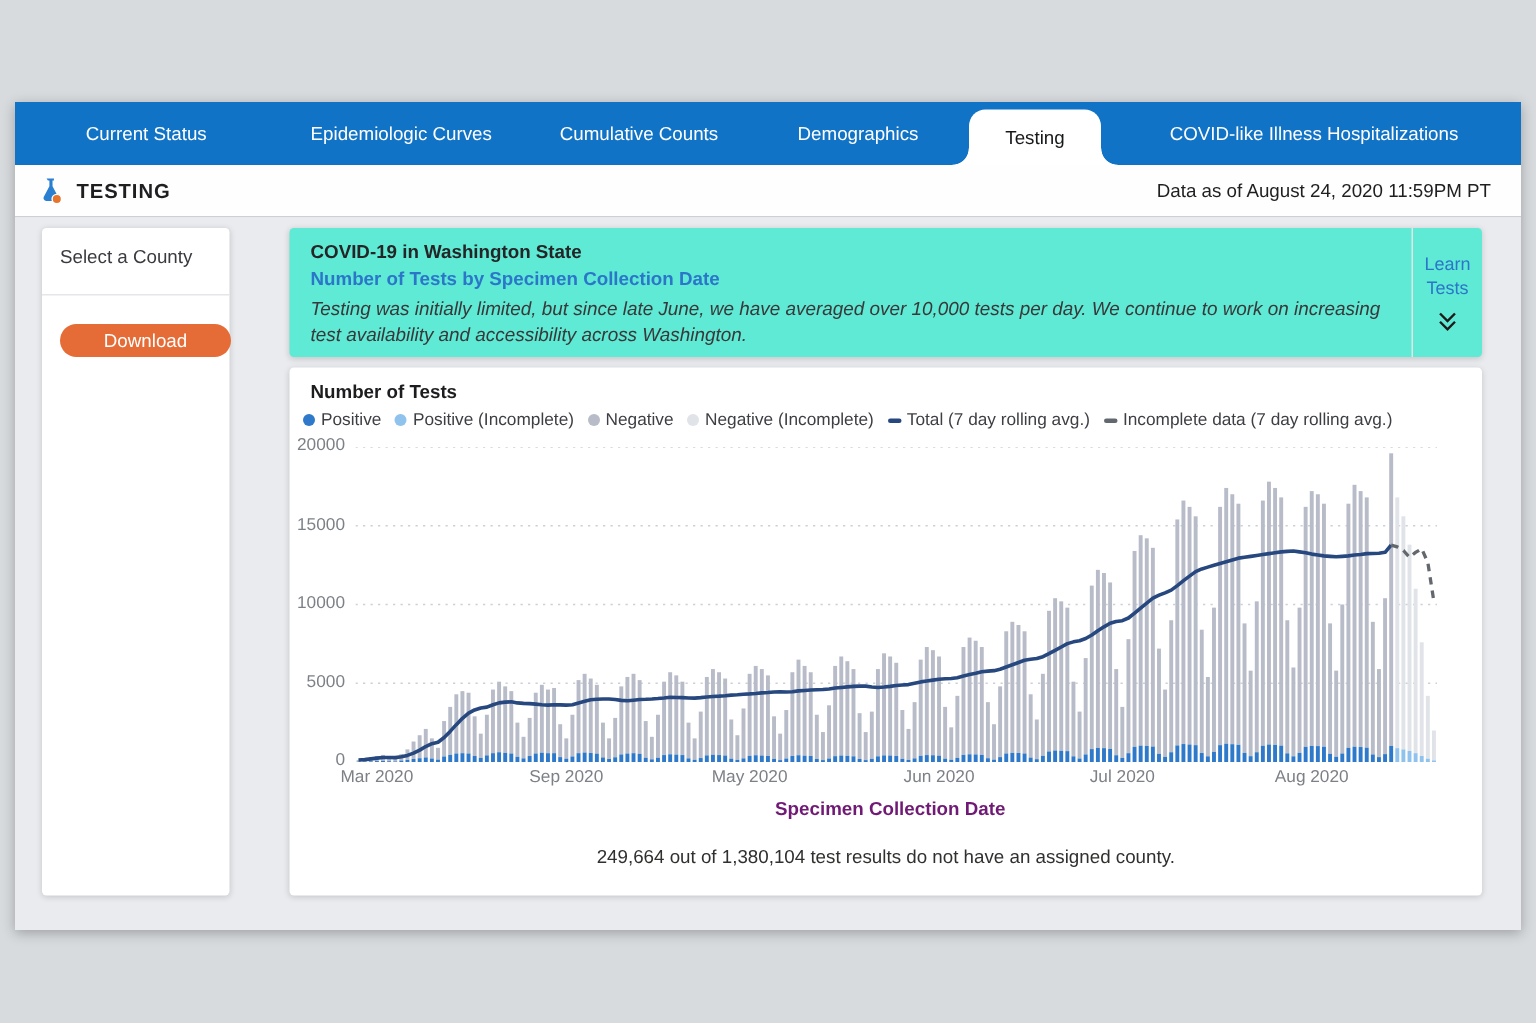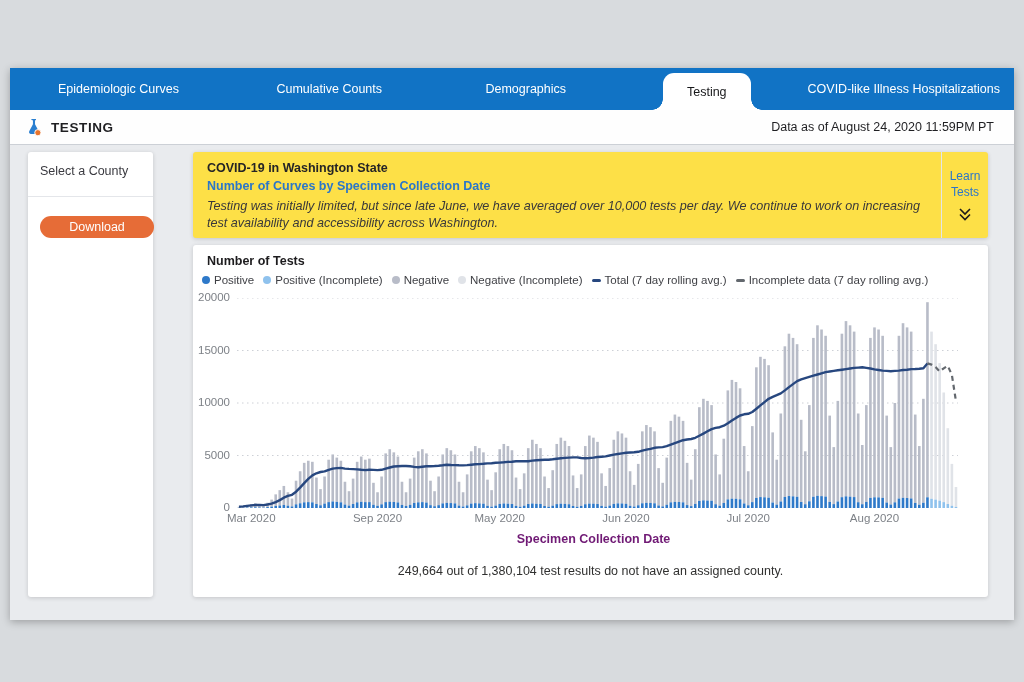--- a/index.html
+++ b/index.html
@@ -40,21 +40,21 @@
   .side-label{font-size:12.5px;color:#3a3a40;}
   .dropdown{margin-top:13px;height:28px;background:#f0f1f4;border:1px solid #e3e5e9;
     border-radius:2px;display:flex;align-items:center;padding:0 9px;cursor:pointer;}
   .dropdown-value{flex:1;font-size:13px;color:#26262a;}
   .side-div{margin:18px -12px 0 -12px;border-top:1px solid #e4e6ea;}
   .dl-btn{margin:19px auto 0 auto;display:block;width:114px;height:22px;background:#e66c37;
     color:#ffffff;font-size:12.5px;border:none;border-radius:12px;cursor:pointer;
     font-family:"Liberation Sans",sans-serif;}
   
   .info{position:absolute;left:183px;top:7px;width:795px;height:86px;display:flex;
-    box-sizing:border-box;background:#fde047;}
+    box-sizing:border-box;background:#5eead4;}
   .info-main{flex:1;padding:9px 12px 0 14px;}
   .info-title{font-size:12.5px;font-weight:bold;color:#252426;}
   .info-sub{font-size:12.5px;font-weight:bold;color:#2b76c9;margin-top:4px;}
   .info-desc{font-size:12.6px;font-style:italic;color:#39383a;margin-top:5px;line-height:1.32;}
   .info-side{width:46px;border-left:1px solid #e2e4e8;display:flex;flex-direction:column;
     align-items:center;justify-content:center;gap:7px;cursor:pointer;}
   .learn-more{font-size:12px;color:#2b76c9;text-align:center;line-height:1.3;}
   
   .chartc{position:absolute;left:183px;top:100px;width:795px;height:352px;box-sizing:border-box;}
   .chart-title{position:absolute;left:14px;top:9px;font-size:12.5px;font-weight:bold;color:#1d1c1e;}
@@ -72,20 +72,23 @@
   .footnote{position:absolute;left:0;top:319px;width:100%;text-align:center;
     font-size:12.5px;color:#30302f;}
 </style>
 </head>
 <body>
 
 <div class="window">
 
   <nav class="tabbar">
       <div class="tab">
+        <span class="tab-label">Current Status</span>
+      </div>
+      <div class="tab">
         <span class="tab-label">Epidemiologic Curves</span>
       </div>
       <div class="tab">
         <span class="tab-label">Cumulative Counts</span>
       </div>
       <div class="tab">
         <span class="tab-label">Demographics</span>
       </div>
       <div class="tab active">
         <span class="tab-label">Testing</span>
@@ -111,21 +114,21 @@
 
     <div class="card side">
       <div class="side-label">Select a County</div>
       <div class="side-div"></div>
       <button class="dl-btn">Download</button>
     </div>
 
     <div class="card info">
       <div class="info-main">
         <div class="info-title">COVID-19 in Washington State</div>
-        <div class="info-sub">Number of Curves by Specimen Collection Date</div>
+        <div class="info-sub">Number of Tests by Specimen Collection Date</div>
         <div class="info-desc">Testing was initially limited, but since late June, we have averaged over 10,000 tests per day. We continue to work on increasing test availability and accessibility across Washington.</div>
       </div>
       <div class="info-side">
         <span class="learn-more">Learn Tests</span>
         <span style="display:flex;">
           <svg width="14" height="13" viewBox="0 0 14 13">
             <polyline points="2,1 7,6 12,1" fill="none" stroke="#1d1c1b" stroke-width="1.6"></polyline>
             <polyline points="2,6.5 7,11.5 12,6.5" fill="none" stroke="#1d1c1b" stroke-width="1.6"></polyline>
           </svg>
         </span>

